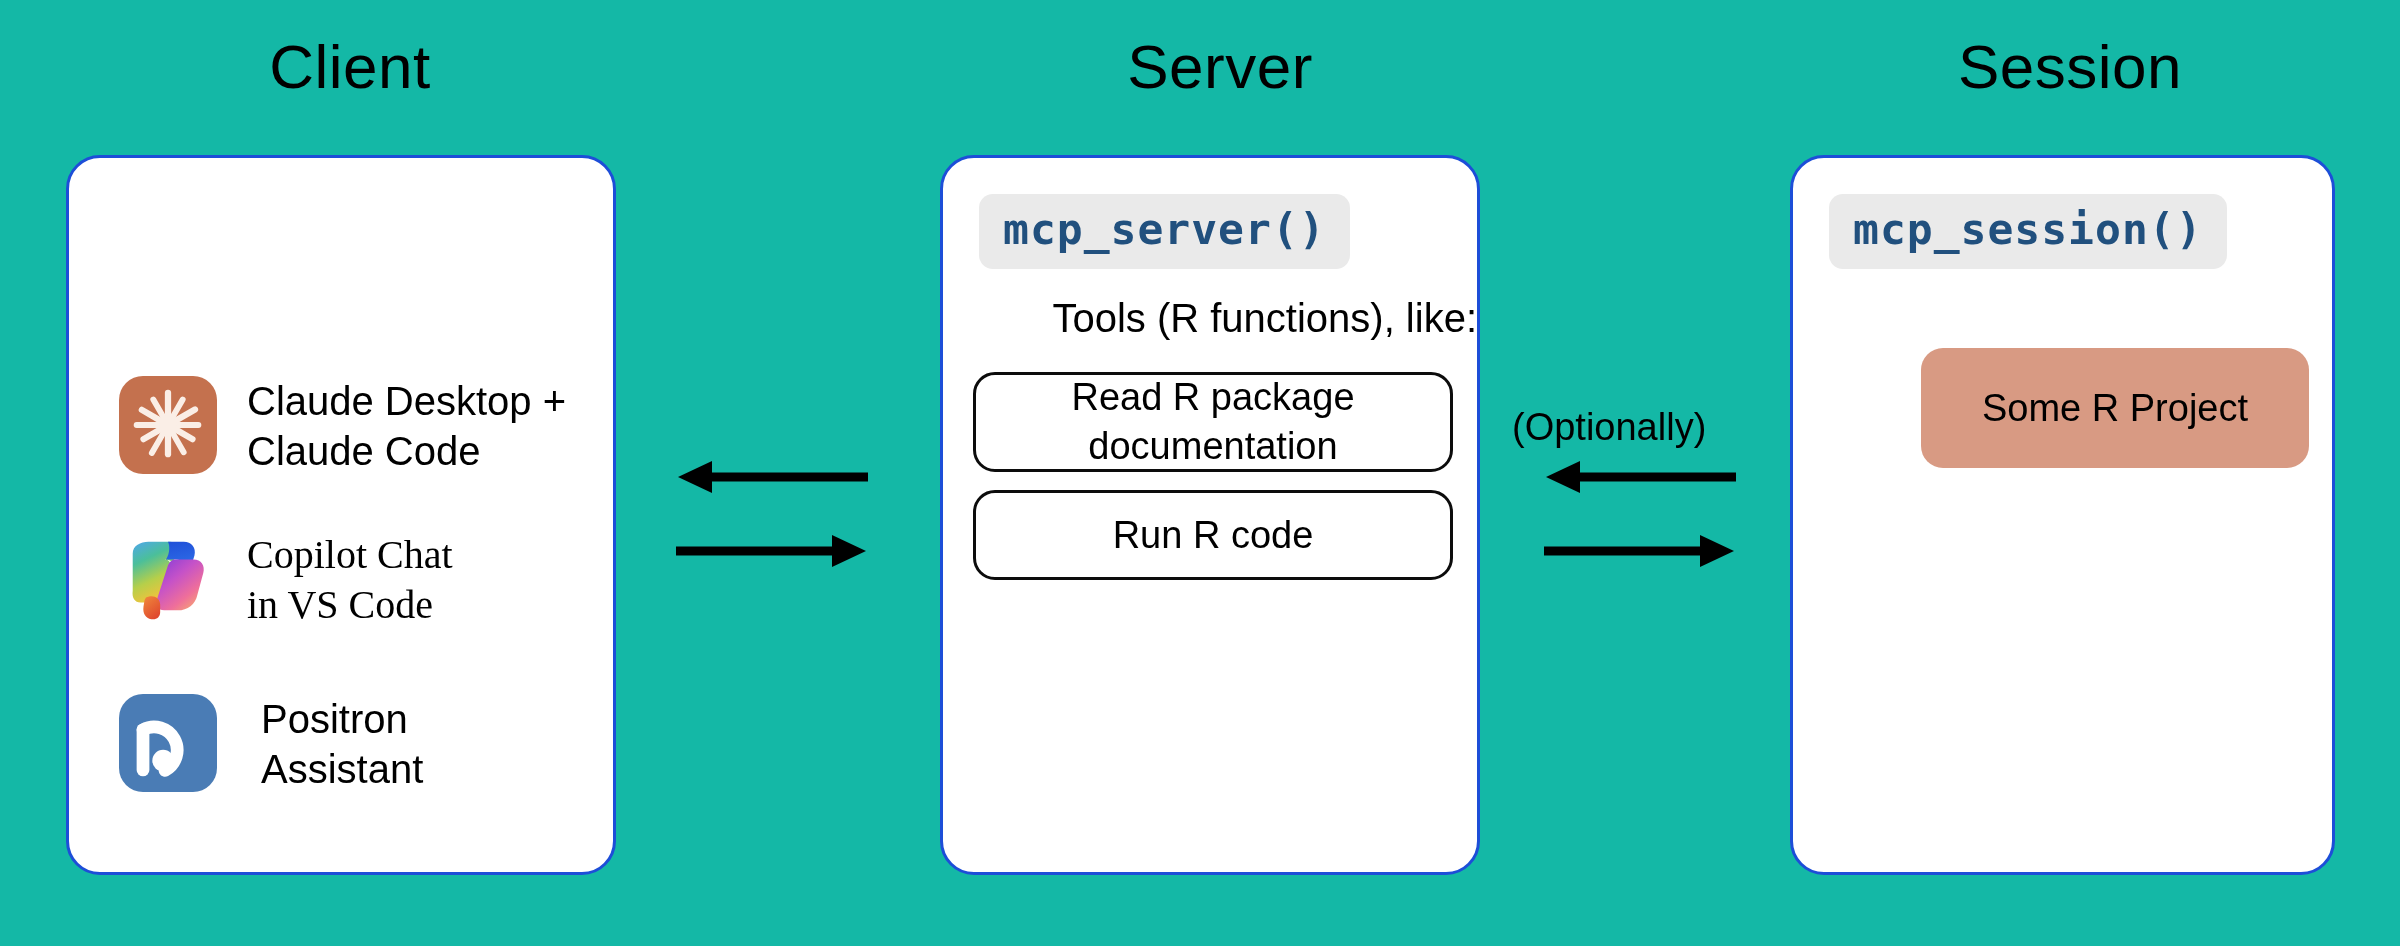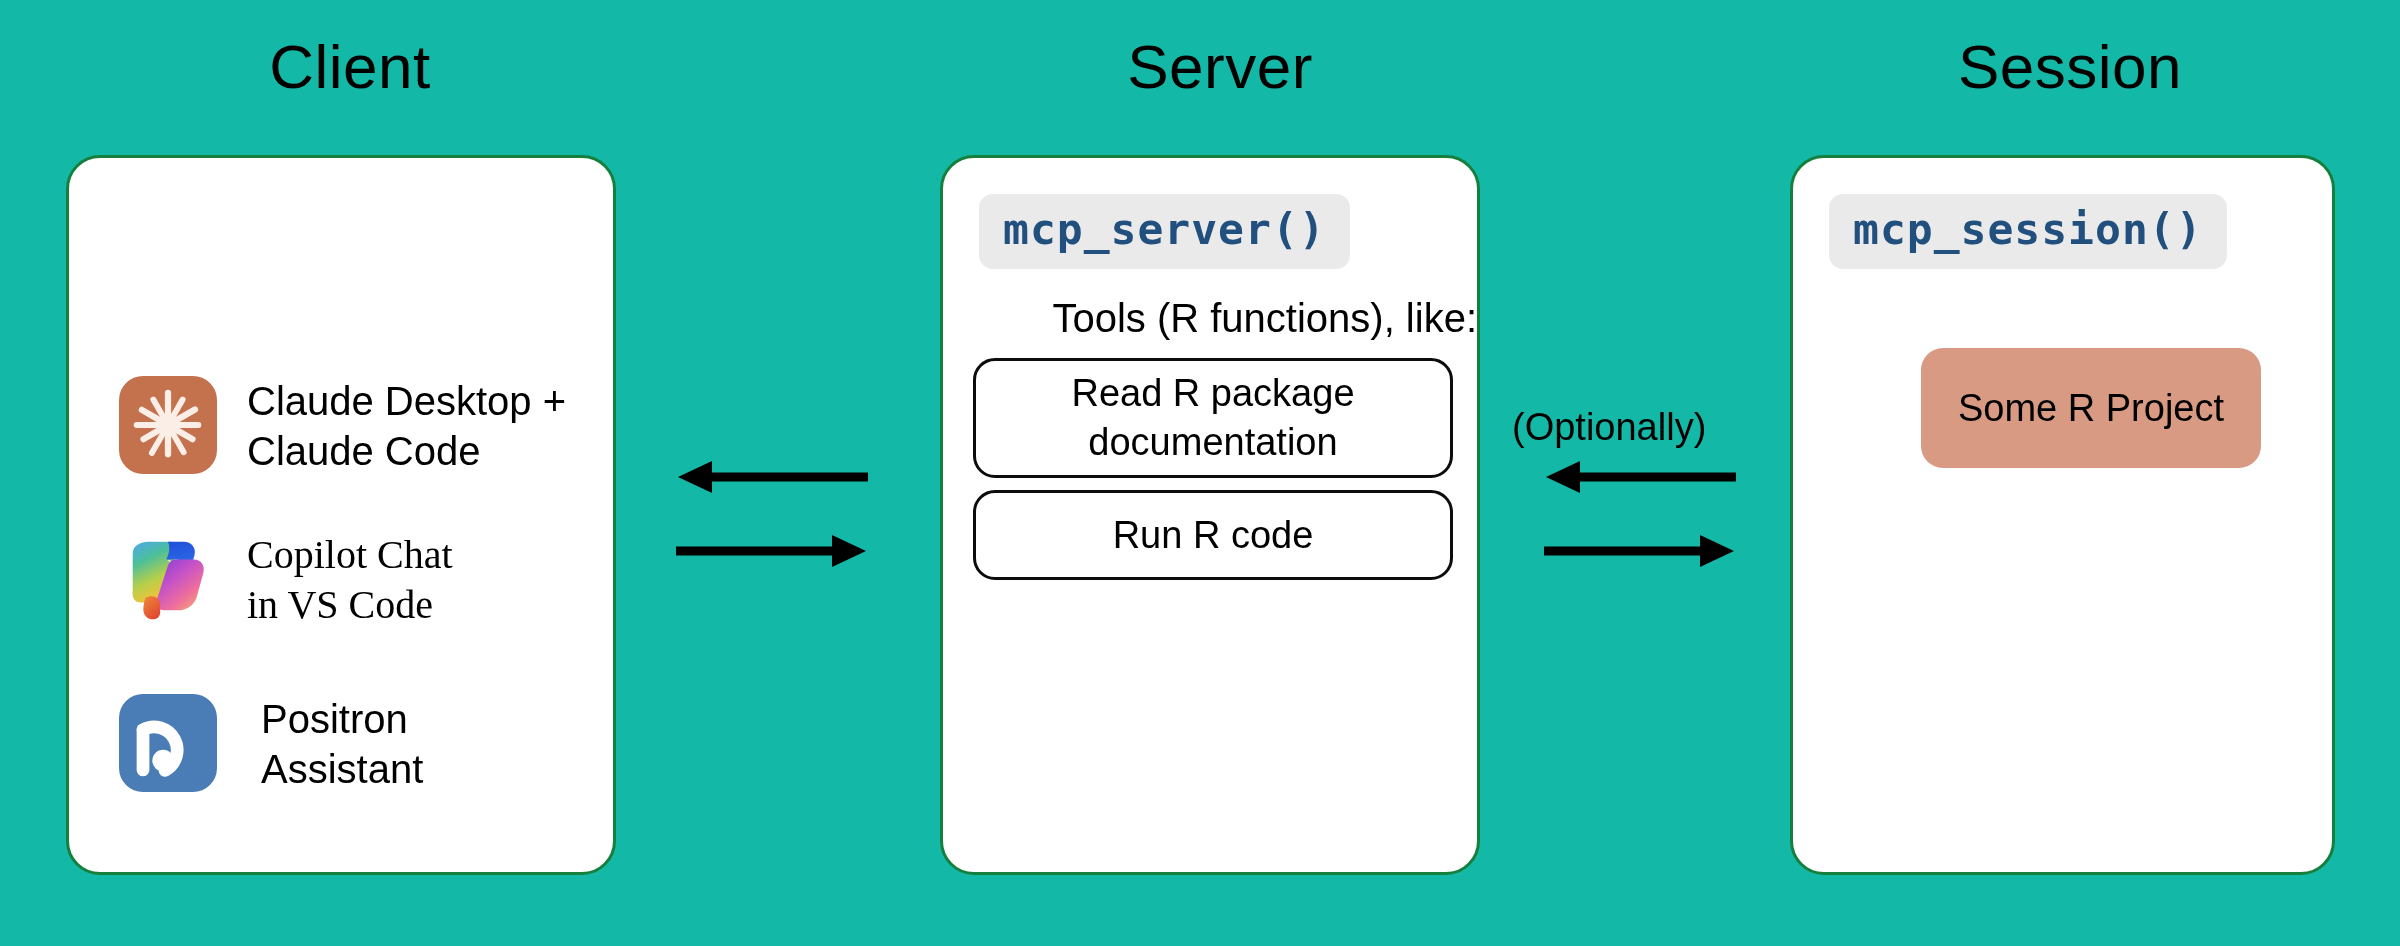--- a/index.html
+++ b/index.html
@@ -28,21 +28,21 @@
     line-height: 1;
     white-space: nowrap;
   }
   #title-client  { left: 60px;   top: 36px;  width: 580px; }
   #title-server  { left: 940px;  top: 36px;  width: 560px; }
   #title-session { left: 1790px; top: 36px;  width: 560px; }
 
   
   .panel {
     position: absolute;
-    border: 3px solid #15803d;
+    border: 3px solid #1d4ed8;
     border-radius: 34px;
     background: #ffffff;
     padding-left: 24px;
   }
   #panel-client  { left: 66px;   top: 155px; width: 550px;  height: 720px; }
   #panel-server  { left: 940px;  top: 155px; width: 540px;  height: 720px; }
   #panel-session { left: 1790px; top: 155px; width: 545px;  height: 720px; }
 
   
   .code-chip {
@@ -119,29 +119,29 @@
     display: flex;
     align-items: center;
     justify-content: center;
     text-align: center;
     font-size: 38px;
     line-height: 1.28;
     color: #000000;
     white-space: pre-line;
     padding: 8px 18px;
   }
-  #tool-0 { top: 200px; height: 120px; }
+  #tool-0 { top: 214px; height: 100px; }
   #tool-1 { top: 332px; height: 90px;  }
   #tool-2 { top: 434px; height: 120px; }
 
   
   .project-box {
     position: absolute;
     left: 128px;
-    width: 340px;
+    width: 388px;
     height: 120px;
     border-radius: 22px;
     display: flex;
     align-items: center;
     justify-content: center;
     font-size: 38px;
     color: #000000;
   }
   #project-0 { top: 190px; background: #d89a83; }
   #project-1 { top: 392px; background: #9fbcf7; }

